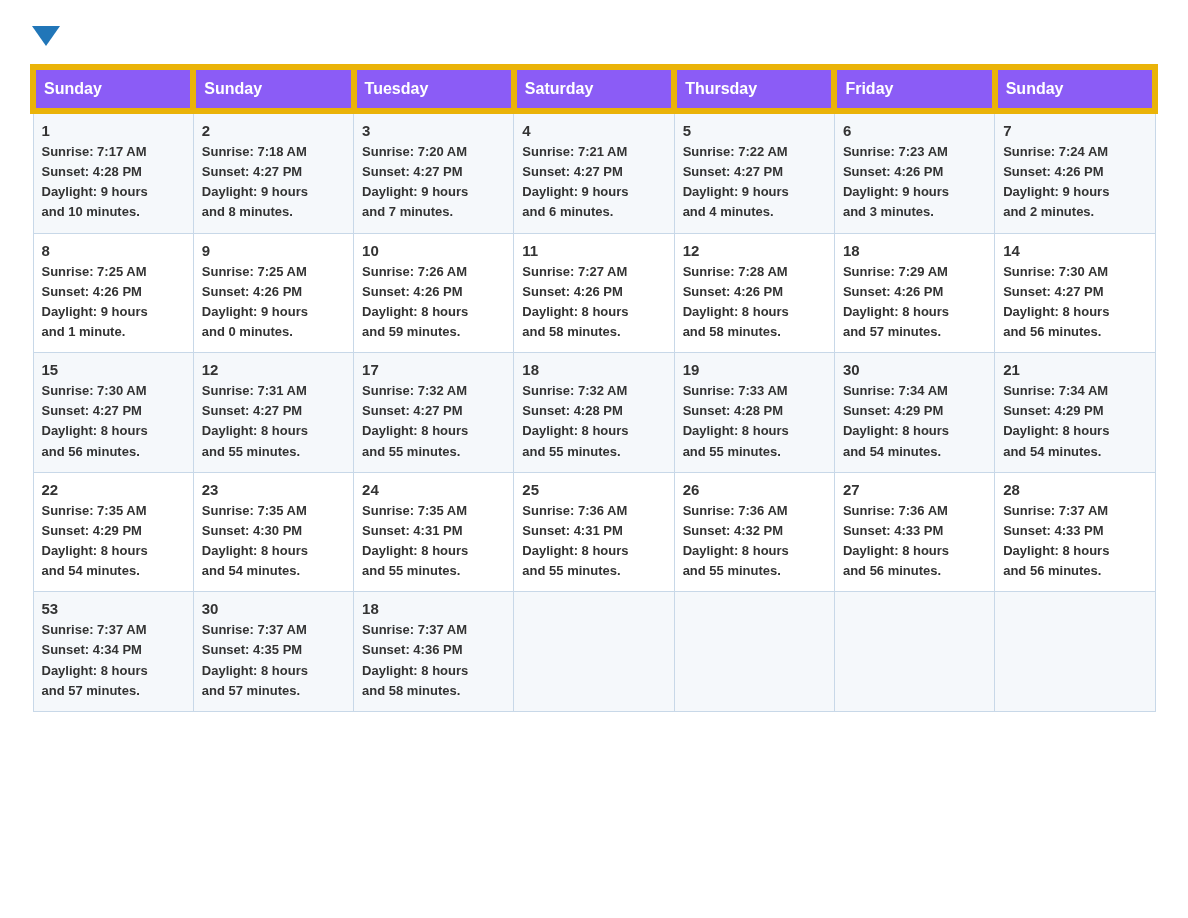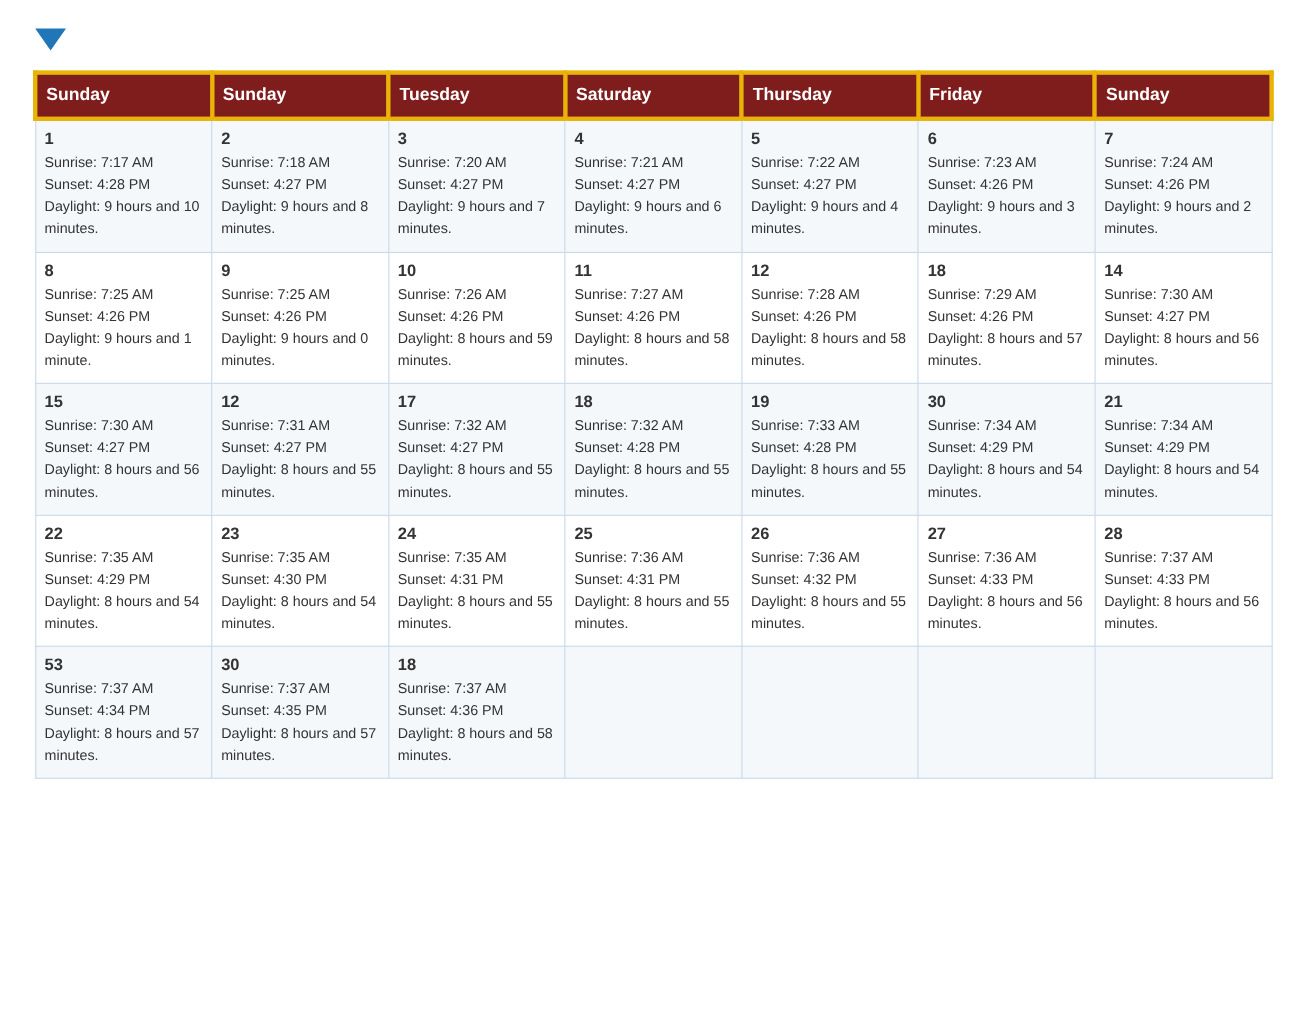--- a/index.html
+++ b/index.html
@@ -58,27 +58,27 @@
       font-size: 22px;
       color: #444;
       margin-top: 4px;
     }
     table {
       width: 100%;
       border-collapse: collapse;
       table-layout: fixed;
     }
     thead tr th {
-      background-color: #7f1d1d;
+      background-color: #8b5cf6;
       color: #fff;
       padding: 10px 8px;
       font-size: 16px;
       font-weight: bold;
       text-align: left;
-      border: 4px solid #eab308;
+      border: 6px solid #eab308;
     }
     tbody tr td {
       vertical-align: top;
       padding: 8px 8px 10px 8px;
       font-size: 13px;
       color: #333;
       border: 1px solid #c8d8e8;
       min-height: 90px;
     }
     tbody tr:nth-child(odd) td {
@@ -88,20 +88,21 @@
       background-color: #ffffff;
     }
     .day-number {
       font-size: 15px;
       font-weight: bold;
       display: block;
       margin-bottom: 3px;
     }
     .day-info {
       line-height: 1.55;
+      font-weight: bold;
     }
     .empty-cell {
       background: #f5f8fb;
     }
   </style>
 </head>
 <body>
 
 <div class="header">
   <div class="logo">

